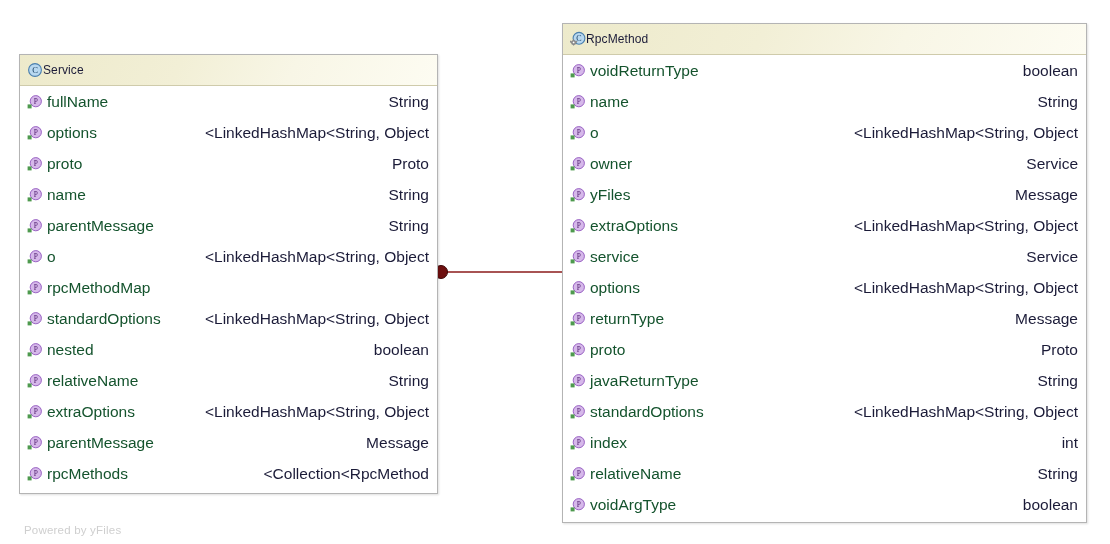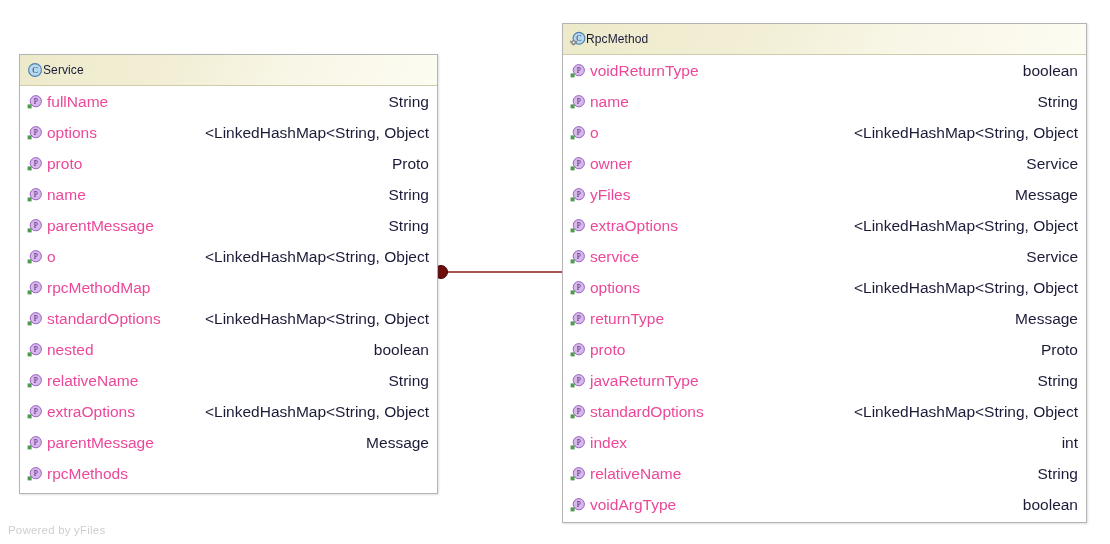--- a/index.html
+++ b/index.html
@@ -44,21 +44,21 @@
     display:flex;
     align-items:center;
     padding:0 8px 0 7px;
     box-sizing:border-box;
     position:relative;
     overflow:hidden;
     white-space:nowrap;
   }
   .row-name{
     font-size:15.5px;
-    color:#ec4899;
+    color:#14532d;
     margin-left:4px;
     flex:0 0 auto;
     white-space:nowrap;
   }
   .row-type{
     font-size:15.5px;
     color:#1b1b38;
     margin-left:auto;
     padding-left:6px;
     flex:0 1 auto;
@@ -76,21 +76,21 @@
     width:16px;height:16px;
   }
   .icon svg{display:block;width:16px;height:16px;}
 
   
   .edge-svg{position:absolute;left:0;top:0;width:1110px;height:544px;pointer-events:none;}
 
   
   .watermark{
     position:absolute;
-    left:8px;bottom:8px;
+    left:24px;bottom:8px;
     font-size:11.5px;
     color:#cfcfcf;
     letter-spacing:0.2px;
     white-space:nowrap;
   }
 </style>
 </head>
 <body>
 
 <div id="canvas">
@@ -259,20 +259,21 @@
 
       <div class="uml-row">
         <span class="icon">
           <svg viewBox="0 0 16 16">
             <circle cx="8.8" cy="7.2" r="5.6" fill="#d6b8ea" stroke="#9a63c4" stroke-width="1"></circle>
             <text x="8.8" y="10.1" font-family="Liberation Serif, serif" font-size="7.4" text-anchor="middle" fill="#4b1b6b">P</text>
             <rect x="0.6" y="10.4" width="4" height="4" fill="#4e9a4e"></rect>
           </svg>
         </span>
         <span class="row-name">rpcMethods</span>
+        <span class="row-type">Collection&lt;RpcMethod&gt;</span>
       </div>
 
     </div>
   </div>
 
   <div class="uml-box" id="box-rpcmethod" style="left:562px;top:23px;width:525px;height:500px;">
 
     <div class="uml-header">
       <span class="icon">
         <svg viewBox="0 0 16 16">

